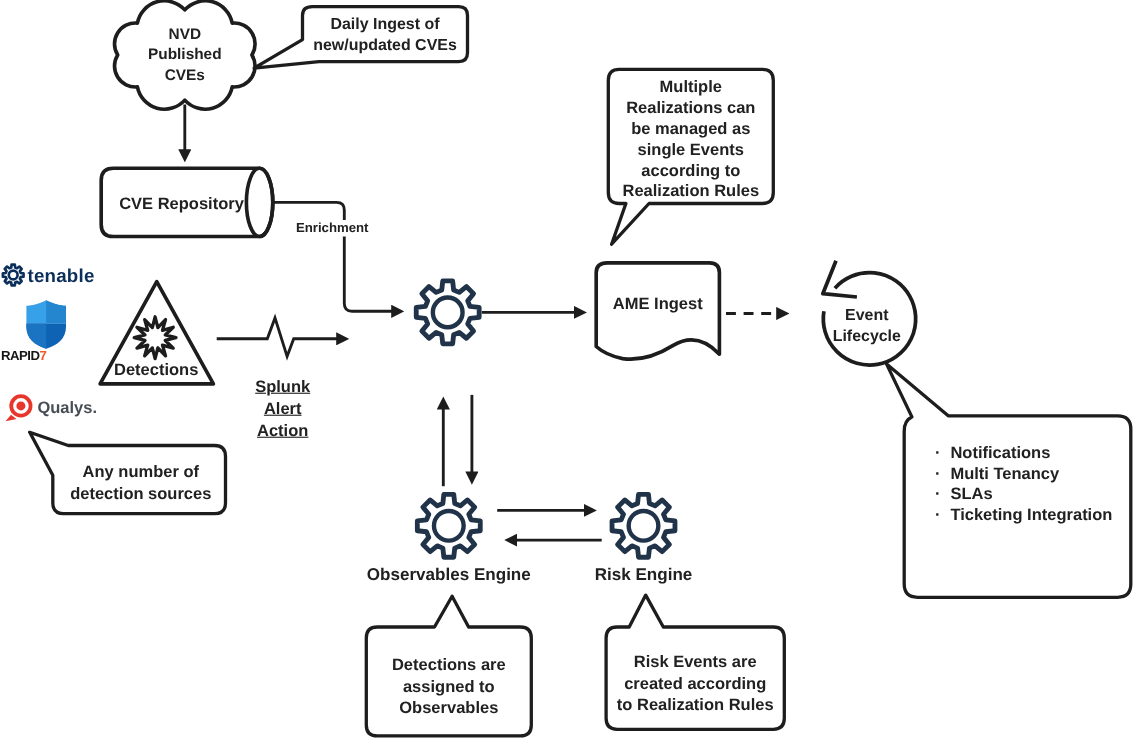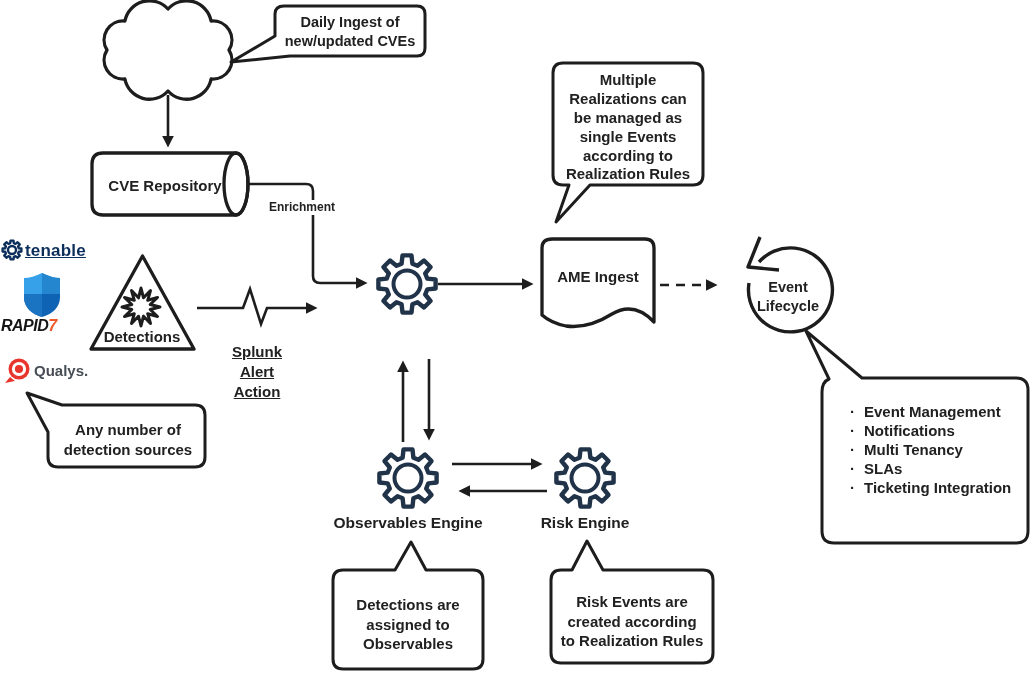--- a/index.html
+++ b/index.html
@@ -13,21 +13,21 @@
   .shape{fill:#fff;stroke:#1d1d1d;stroke-width:3.3;stroke-linejoin:round;}
   .ln{fill:none;stroke:#1d1d1d;stroke-width:2.6;}
   .gear{fill:#fff;stroke:#203349;stroke-width:4.4;stroke-linejoin:round;}
   .gearhole{fill:#fff;stroke:#203349;stroke-width:4;}
   .tinygear{fill:#fff;stroke:#0b2e5b;stroke-width:2.4;stroke-linejoin:round;}
   #features-box{position:absolute;left:836px;top:402px;width:188px;text-align:left;}
   #features-box .title{font-weight:700;font-size:15px;color:#212121;margin:0 0 3px 0;}
   #features-box ul{margin:0;padding:0 0 0 14px;list-style:none;}
   #features-box li{font-weight:700;font-size:15px;color:#212121;line-height:19px;}
   #features-box li::before{content:"·";font-weight:900;margin-right:9px;}
-  .rapid{font-style:italic;font-weight:800;font-size:16px;letter-spacing:-0.5px;color:#151515;}
+  .rapid{font-weight:800;font-size:12px;letter-spacing:-0.5px;color:#151515;}
   .rapid .seven{color:#f05a28;}
   .ten{font-size:17px;font-weight:700;color:#0b2e5b;letter-spacing:0.2px;}
   .qual{font-size:15px;font-weight:600;color:#474d54;}
   .whitebg{background:#fff;padding:0 2px;}
 </style>
 </head>
 <body>
 
 <div id="canvas">
 
@@ -98,46 +98,48 @@
     <path d="M24,294 H42 V317 C32,314 24,308 24,297 Z" fill="#1b74c2"></path>
   </g>
 
   <g>
     <circle cx="19" cy="369" r="10.5" fill="#e8362d"></circle>
     <path d="M10,377 L5,383 L15,381 Z" fill="#e8362d"></path>
     <circle cx="19" cy="369" r="5.6" fill="none" stroke="#fff" stroke-width="3"></circle>
   </g>
 </svg>
 
+<div class="t" style="left:108px;top:21px;width:120px;font-size:14px;line-height:1.34;">NVD
+Published
+CVEs</div>
 <div class="t" style="left:280px;top:13px;width:140px;font-size:14.5px;">Daily Ingest of
 new/updated CVEs</div>
 <div class="t" style="left:97px;top:176px;width:136px;">CVE Repository</div>
 <div class="t whitebg" style="left:252px;top:200px;width:96px;font-size:12px;">Enrichment</div>
 
-<div class="t ten left" style="left:25px;top:240px;width:80px;text-decoration:underline;">tenable</div>
+<div class="t ten left" style="left:25px;top:240px;width:80px;">tenable</div>
 <div class="t rapid left" style="left:1px;top:316px;width:90px;"><span>RAPID</span><span class="seven">7</span></div>
 <div class="t qual left" style="left:34px;top:361px;width:70px;">Qualys.</div>
 
 <div class="t" style="left:92px;top:327px;width:100px;">Detections</div>
 <div class="t" style="left:213px;top:342px;width:88px;line-height:1.32;text-decoration:underline;">Splunk
 Alert
 Action</div>
 <div class="t" style="left:543px;top:267px;width:110px;">AME Ingest</div>
 <div class="t" style="left:560px;top:71px;width:136px;line-height:1.26;">Multiple
 Realizations can
 be managed as
 single Events
 according to
 Realization Rules</div>
 <div class="t" style="left:744px;top:278px;width:88px;font-size:14.5px;line-height:1.3;">Event
 Lifecycle</div>
 
 <div id="features-box">
   <ul>
-    <li>Event Management</li>
     <li>Notifications</li>
     <li>Multi Tenancy</li>
     <li>SLAs</li>
     <li>Ticketing Integration</li>
   </ul>
 </div>
 
 <div class="t" style="left:318px;top:513px;width:180px;font-size:15.5px;">Observables Engine</div>
 <div class="t" style="left:527px;top:513px;width:116px;font-size:15.5px;">Risk Engine</div>
 <div class="t" style="left:340px;top:595px;width:136px;line-height:1.3;">Detections are

